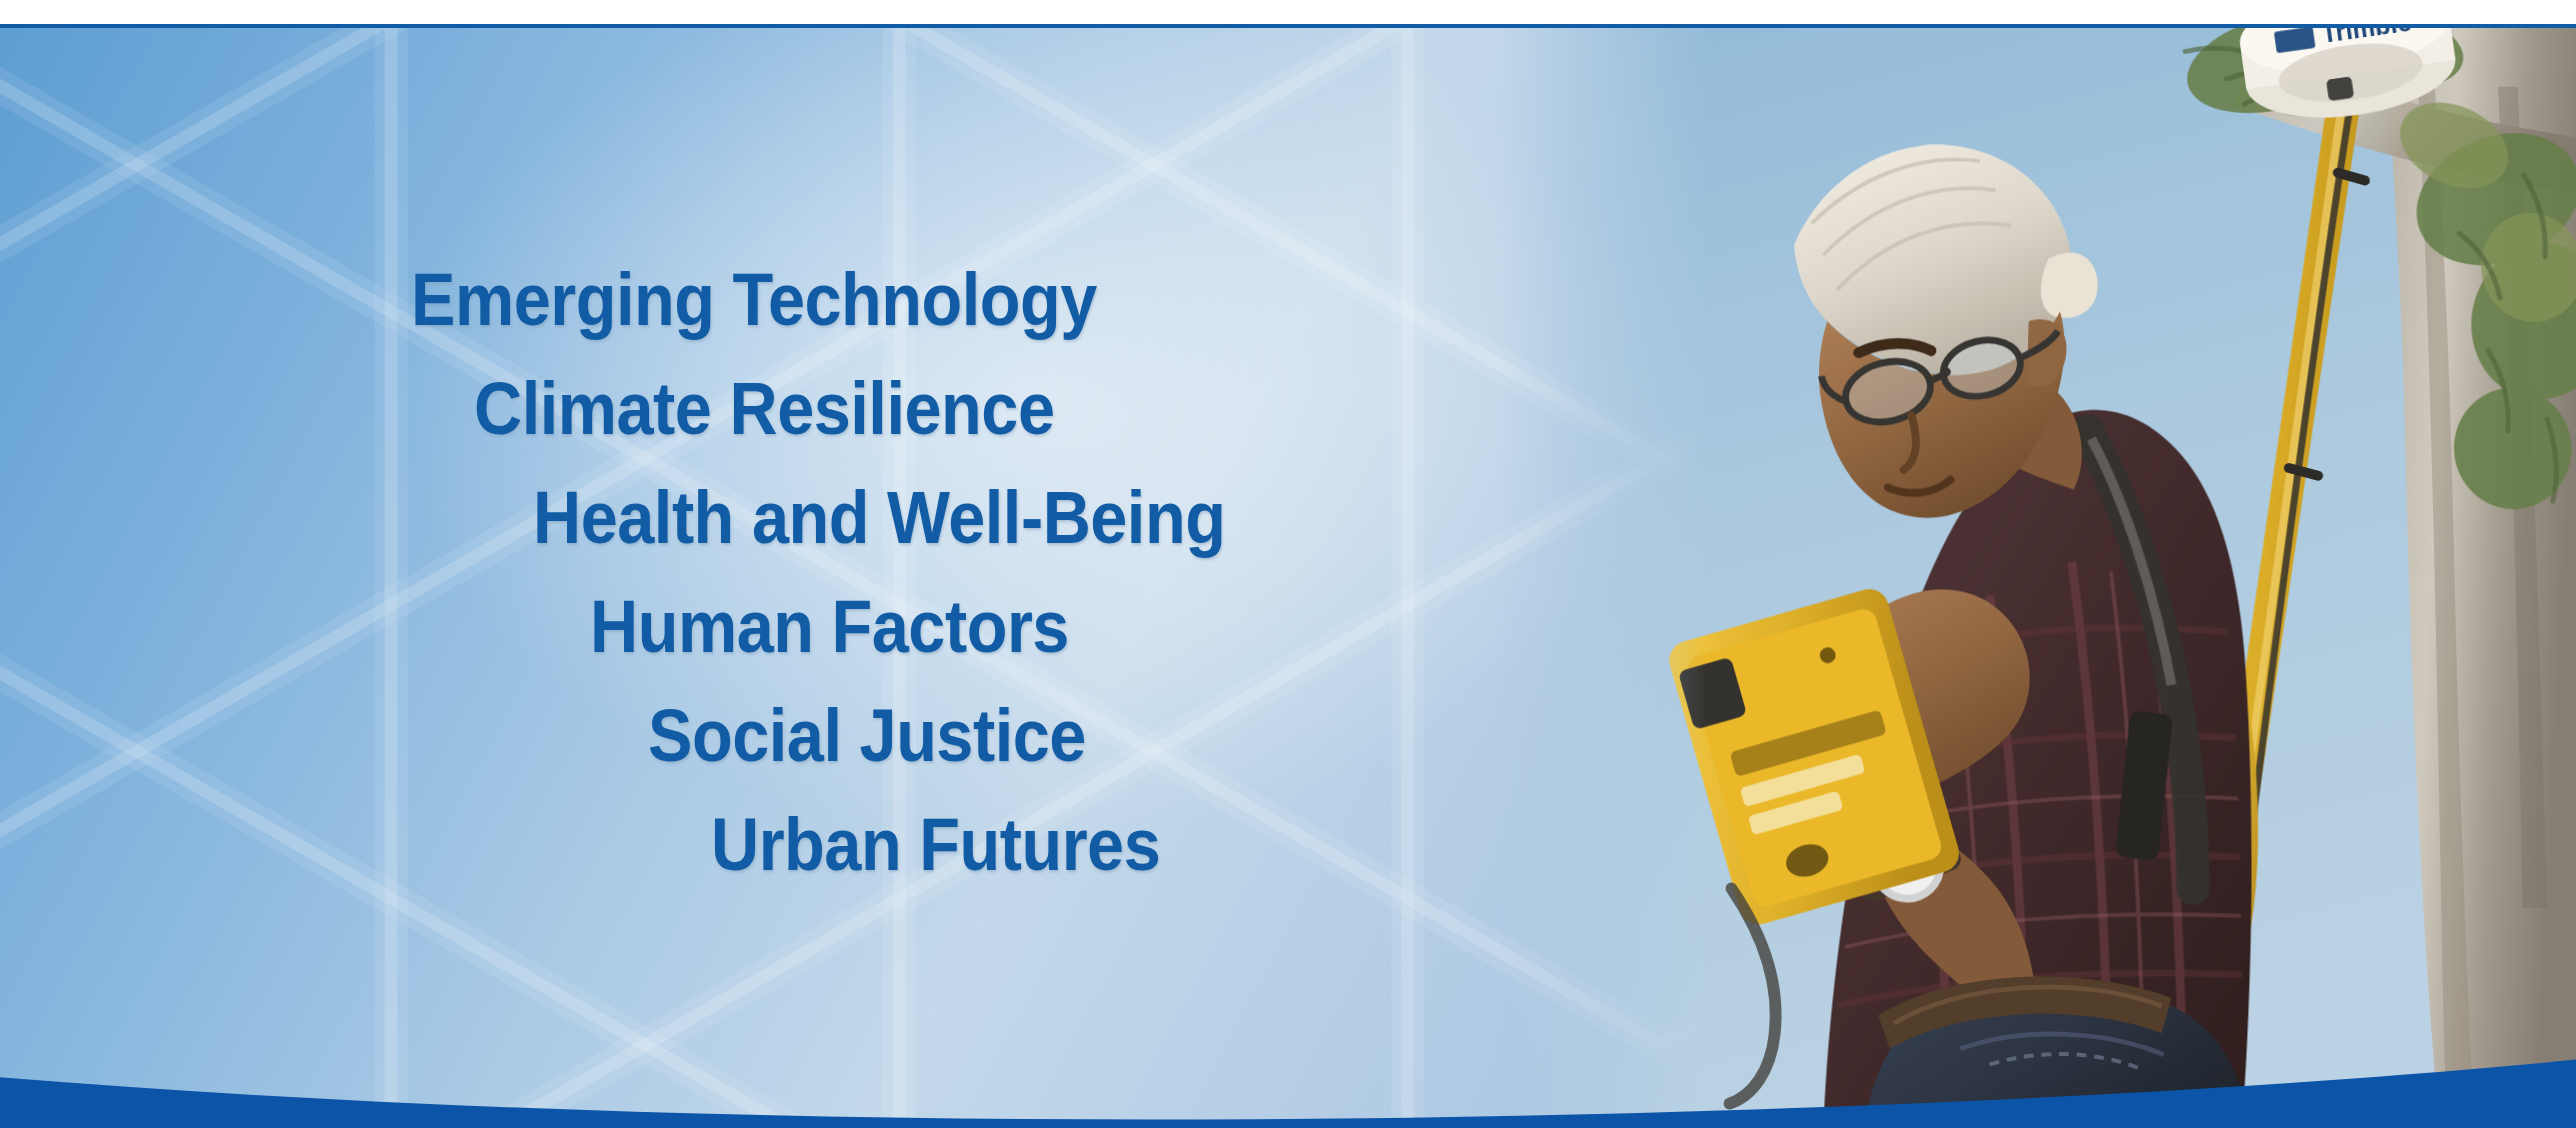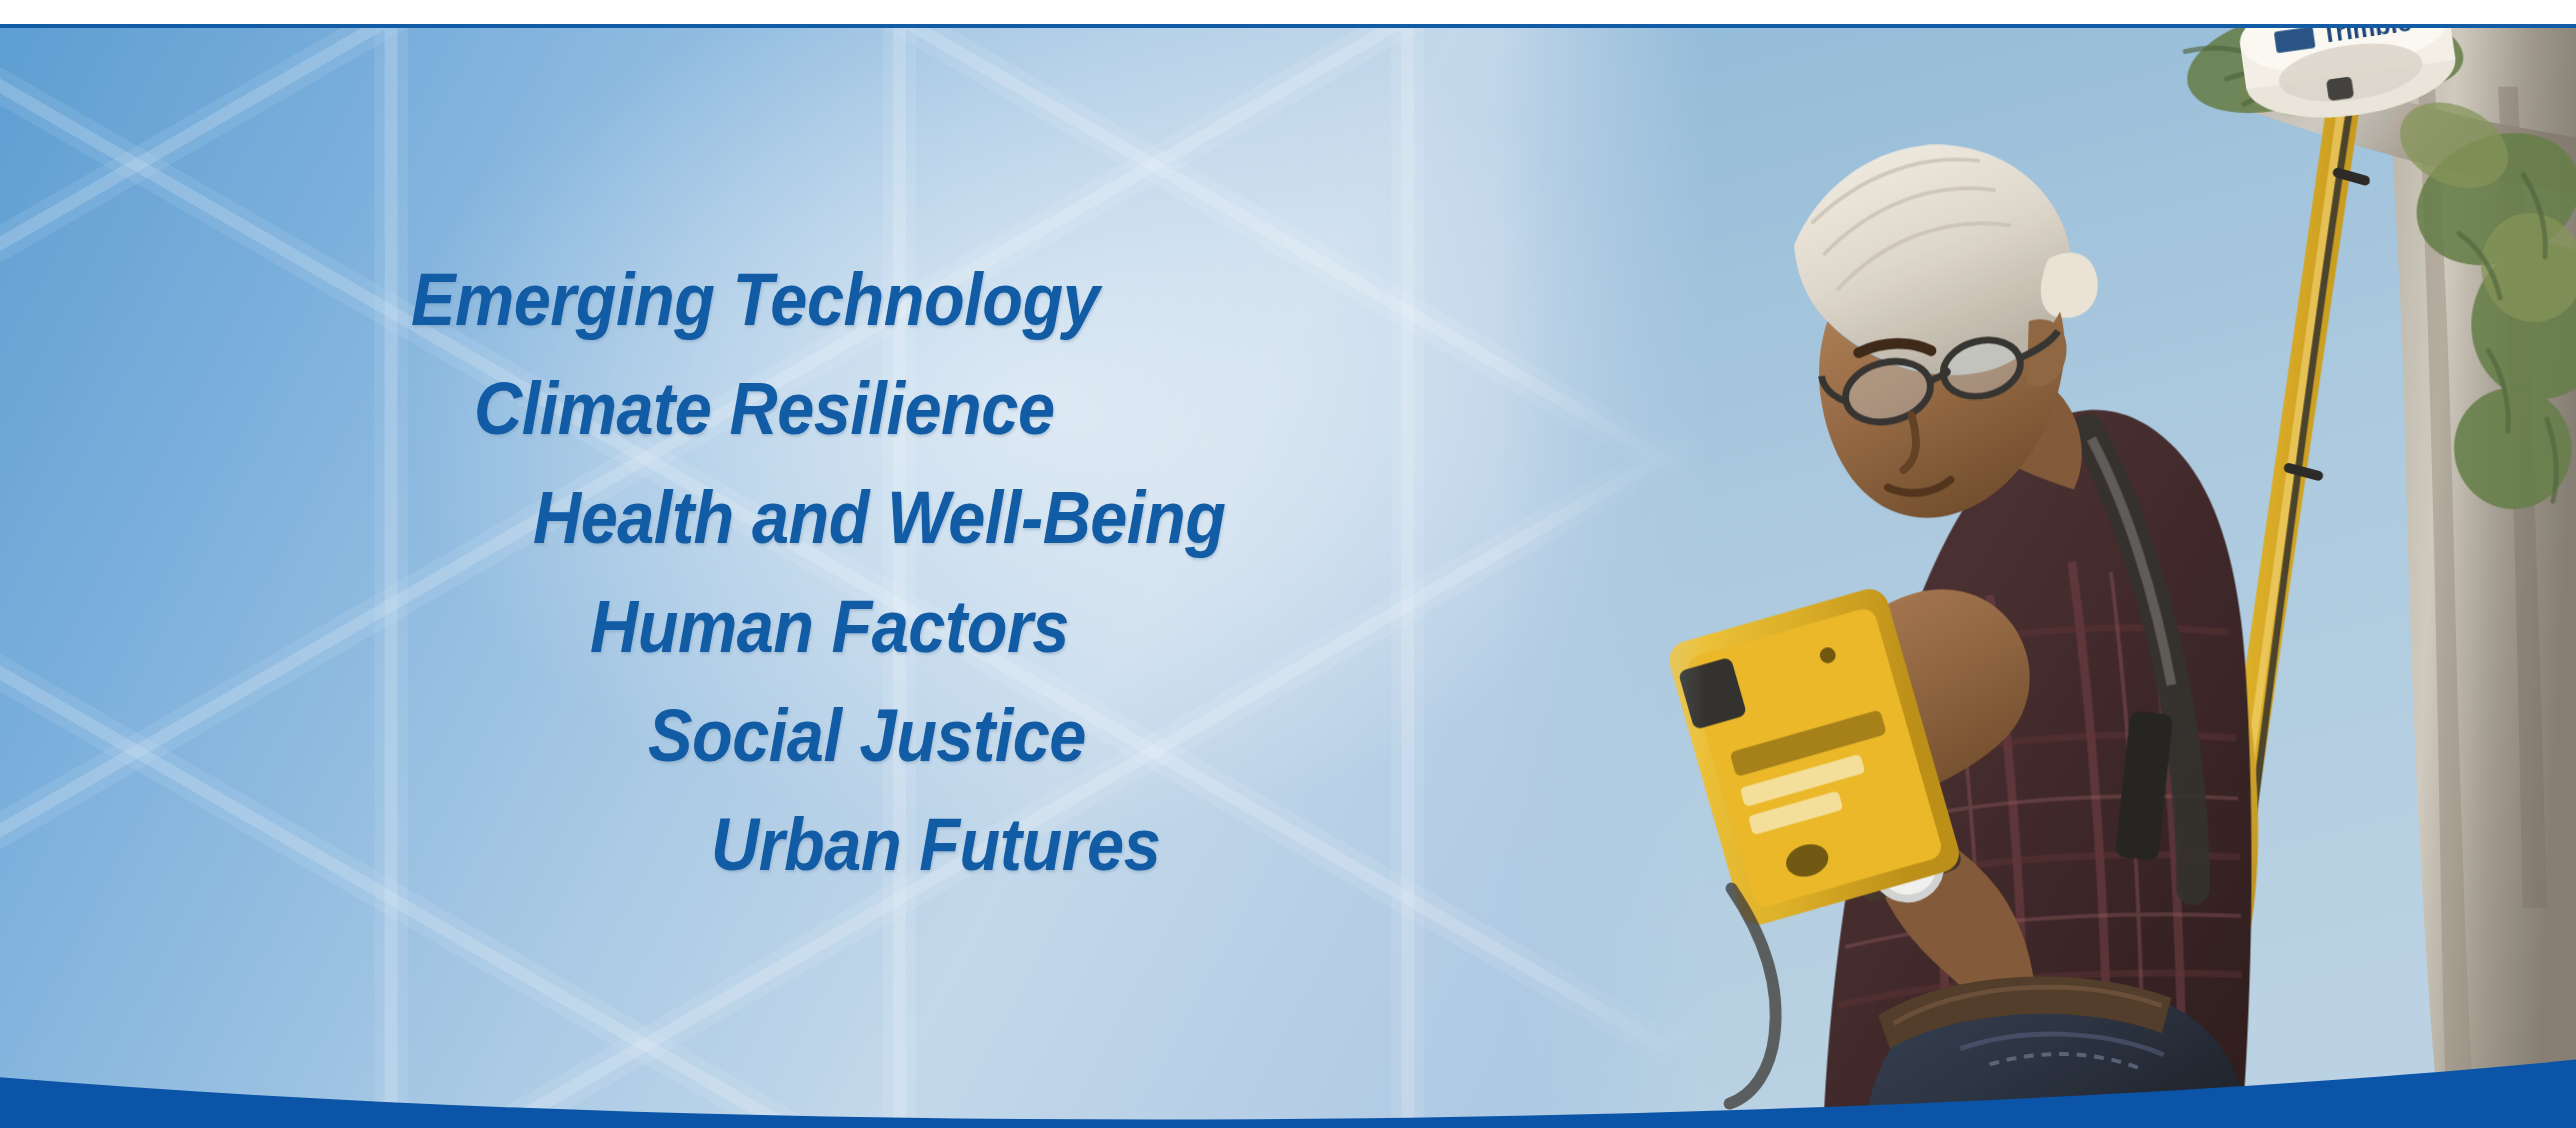--- a/index.html
+++ b/index.html
@@ -97,21 +97,20 @@
   }
   .wave svg { display:block; width:100%; height:100%; }
 
   
   .headline-stack {
     position: absolute;
     left: 0;
     top: 217px;
     width: 1955px;
     z-index: 7;
-    font-style: italic;
   }
   .headline-line {
     font-family: "Liberation Sans", sans-serif;
     font-weight: 700;
     font-size: 74px;
     line-height: 109px;
     letter-spacing: -0.5px;
     color: #115ca5;
     white-space: nowrap;
     text-shadow: 1px 2px 2.9px rgba(120,150,180,0.45);

